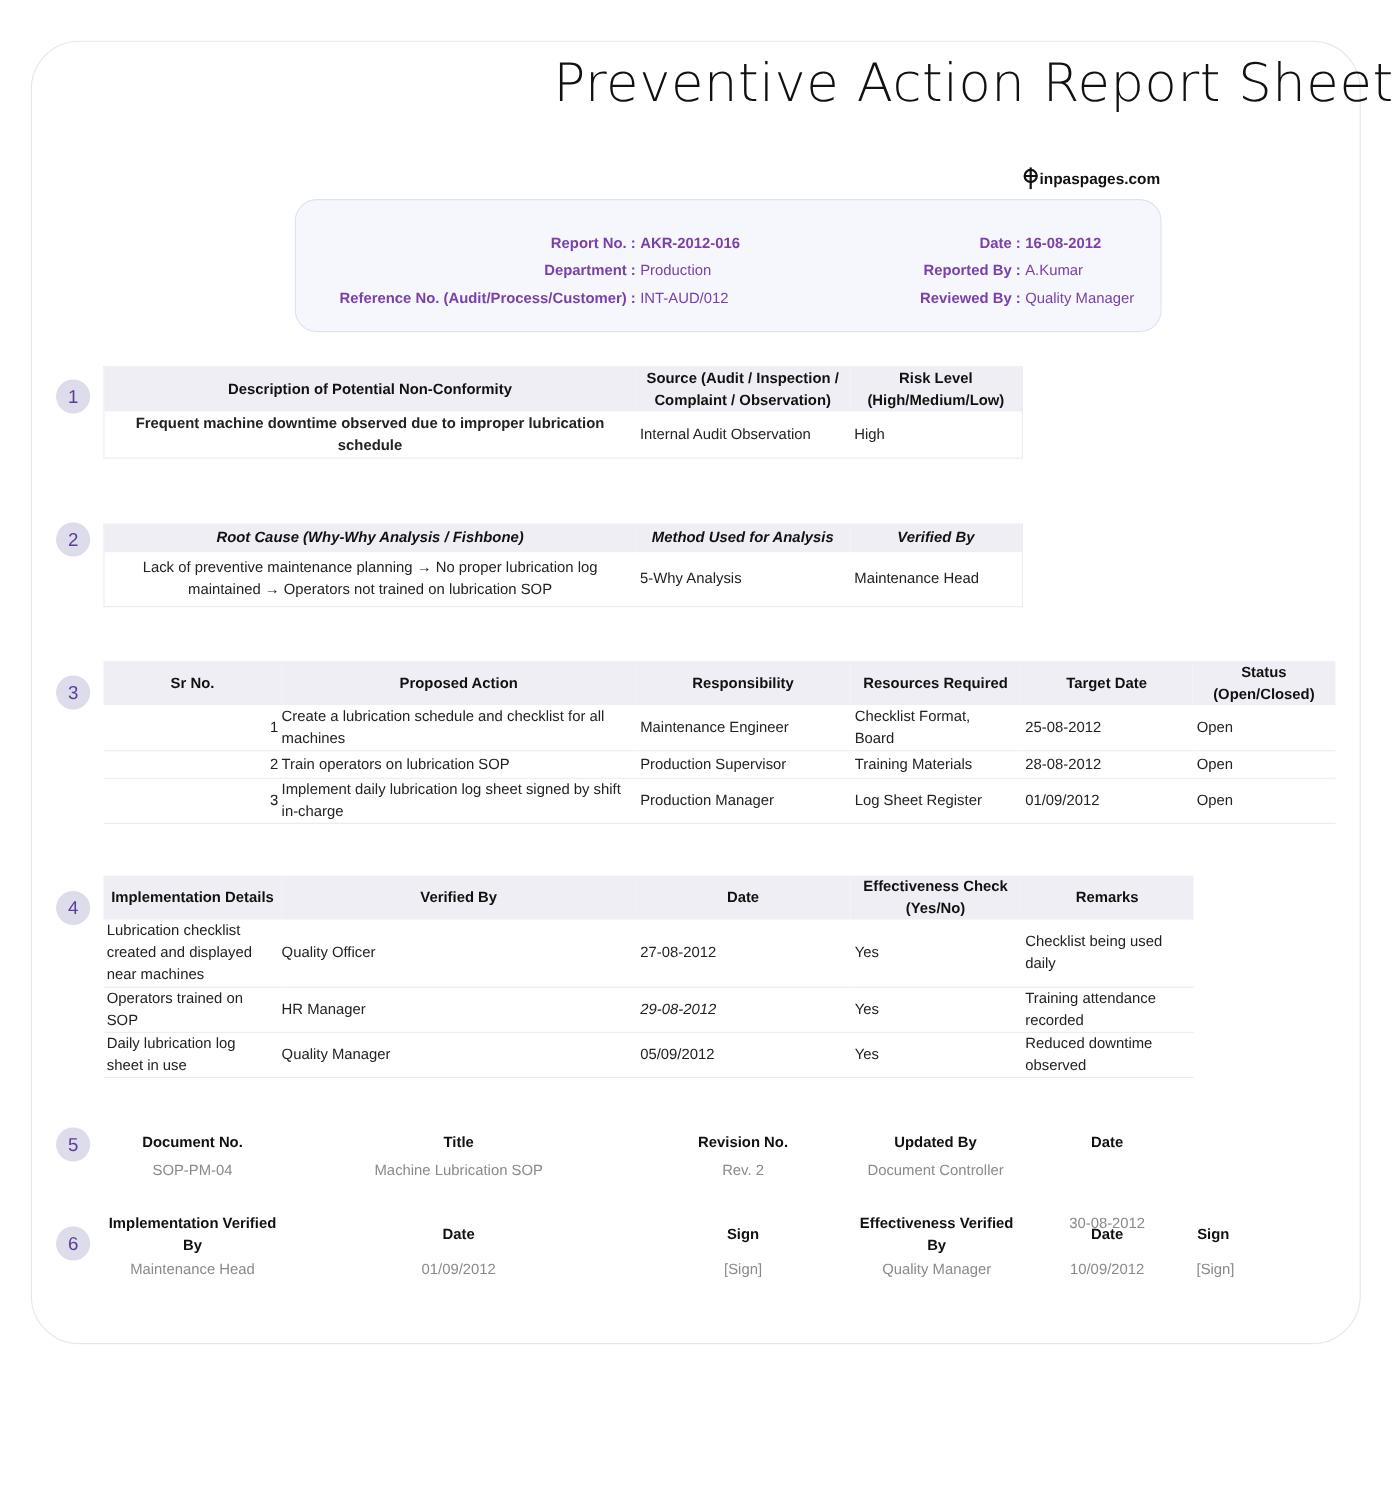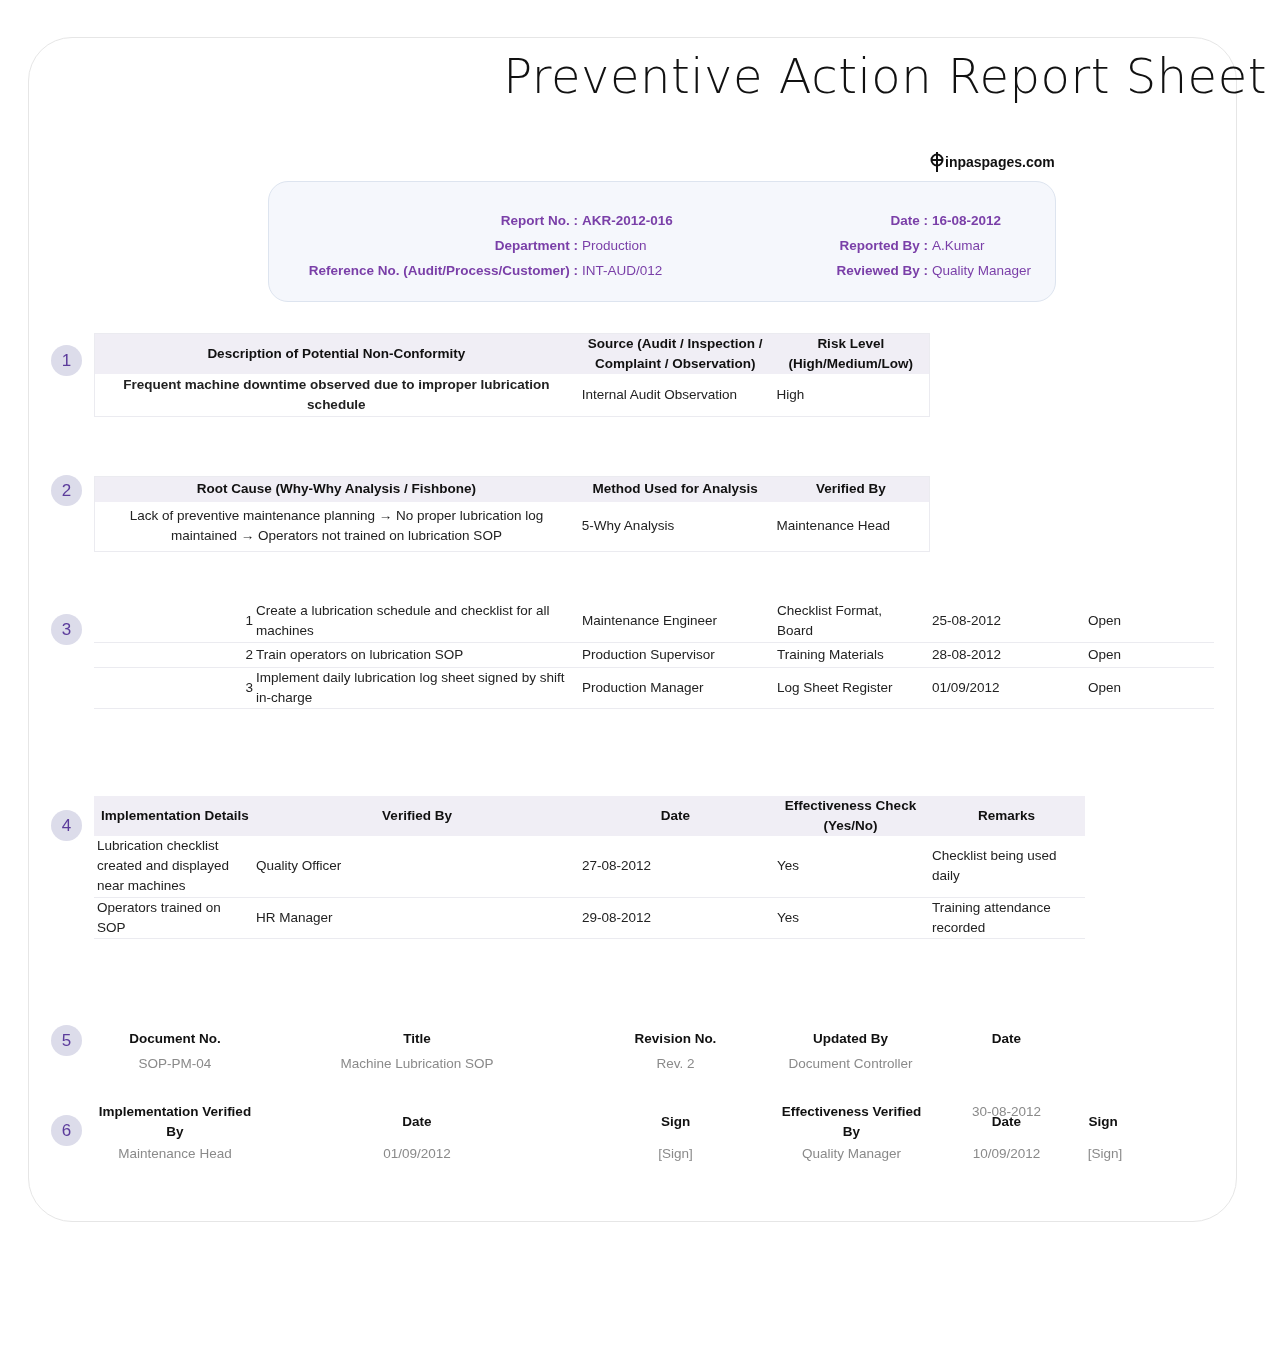--- a/index.html
+++ b/index.html
@@ -112,21 +112,21 @@
   </table>
 
 <div class="num-badge" style="left:51px; top:475px;">2</div>
 <table class="t2 boxed" style="left:94px; top:476px; width:836px;">
   <colgroup>
       <col style="width:484px">
       <col style="width:195px">
       <col style="width:157px">
     </colgroup>
   <tbody>
-      <tr style="height:25px;">
+      <tr style="height:25px;font-style:italic;">
     <th>Root Cause (Why-Why Analysis / Fishbone)</th>
     <th>Method Used for Analysis</th>
     <th>Verified By</th>
   </tr>
   <tr style="height:50px;">
     <td style="text-align:center; padding:0 16px;">Lack of preventive maintenance planning → No proper lubrication log maintained → Operators not trained on lubrication SOP</td>
     <td style="padding-left:4px;">5-Why Analysis</td>
     <td style="padding-left:4px;">Maintenance Head</td>
   </tr>
 </tbody>
@@ -136,20 +136,28 @@
 <table style="left:94px; top:601px; width:1120px;">
   <colgroup>
     <col style="width:162px">
       <col style="width:322px">
       <col style="width:195px">
       <col style="width:155px">
       <col style="width:156px">
       <col style="width:130px">
   </colgroup>
   <tbody>
+      <tr style="height:40px;">
+    <th>Sr No.</th>
+    <th>Proposed Action</th>
+    <th>Responsibility</th>
+    <th>Resources Required</th>
+    <th>Target Date</th>
+    <th>Status (Open/Closed)</th>
+  </tr>
   <tr style="height:41px;">
     <td style="text-align:right; padding-right:3px;">1</td>
     <td style="padding-right:10px;">Create a lubrication schedule and checklist for all machines</td>
     <td style="padding-left:4px;">Maintenance Engineer</td>
     <td style="padding-left:4px; padding-right:20px;">Checklist Format, Board</td>
     <td style="padding-left:4px;">25-08-2012</td>
     <td style="padding-left:4px;">Open</td>
   </tr>
   <tr style="height:25px;">
     <td style="text-align:right; padding-right:3px;">2</td>
@@ -190,23 +198,30 @@
   <tr style="height:61px;">
     <td style="padding-left:3px; padding-right:8px;">Lubrication checklist created and displayed near machines</td>
     <td>Quality Officer</td>
     <td style="padding-left:4px;">27-08-2012</td>
     <td style="padding-left:4px;">Yes</td>
     <td style="padding-left:4px; padding-right:16px;">Checklist being used daily</td>
   </tr>
   <tr style="height:40px;">
     <td style="padding-left:3px; padding-right:20px;">Operators trained on SOP</td>
     <td>HR Manager</td>
-    <td style="padding-left:4px;">29-08-2012</td>
+    <td style="padding-left:4px;font-style:italic;">29-08-2012</td>
     <td style="padding-left:4px;">Yes</td>
     <td style="padding-left:4px; padding-right:16px;">Training attendance recorded</td>
+  </tr>
+  <tr style="height:40px;">
+    <td style="padding-left:3px; padding-right:24px;">Daily lubrication log sheet in use</td>
+    <td>Quality Manager</td>
+    <td style="padding-left:4px;">05/09/2012</td>
+    <td style="padding-left:4px;">Yes</td>
+    <td style="padding-left:4px; padding-right:24px;">Reduced downtime observed</td>
   </tr>
 </tbody>
   </table>
 
 <div class="num-badge" style="left:51px; top:1025px;">5</div>
 <div class="plain-grid" style="left:0; top:0;">
   <div class="h" style="left:94px; top:1029px; width:162px;">Document No.</div>
   <div class="h" style="left:256px; top:1029px; width:322px;">Title</div>
   <div class="h" style="left:578px; top:1029px; width:195px;">Revision No.</div>
   <div class="h" style="left:773px; top:1029px; width:155px;">Updated By</div>

